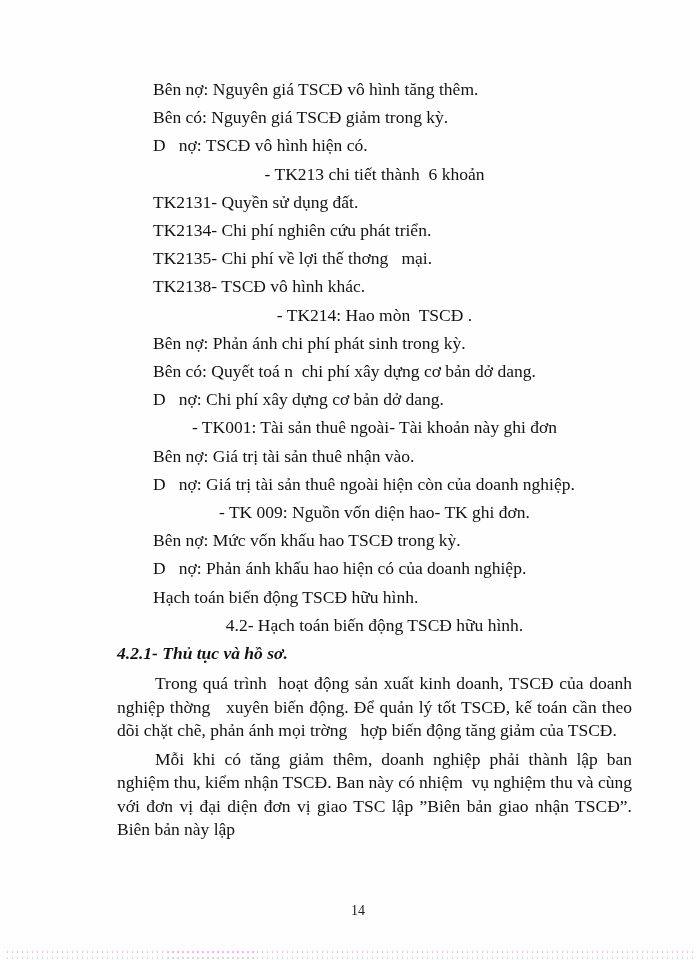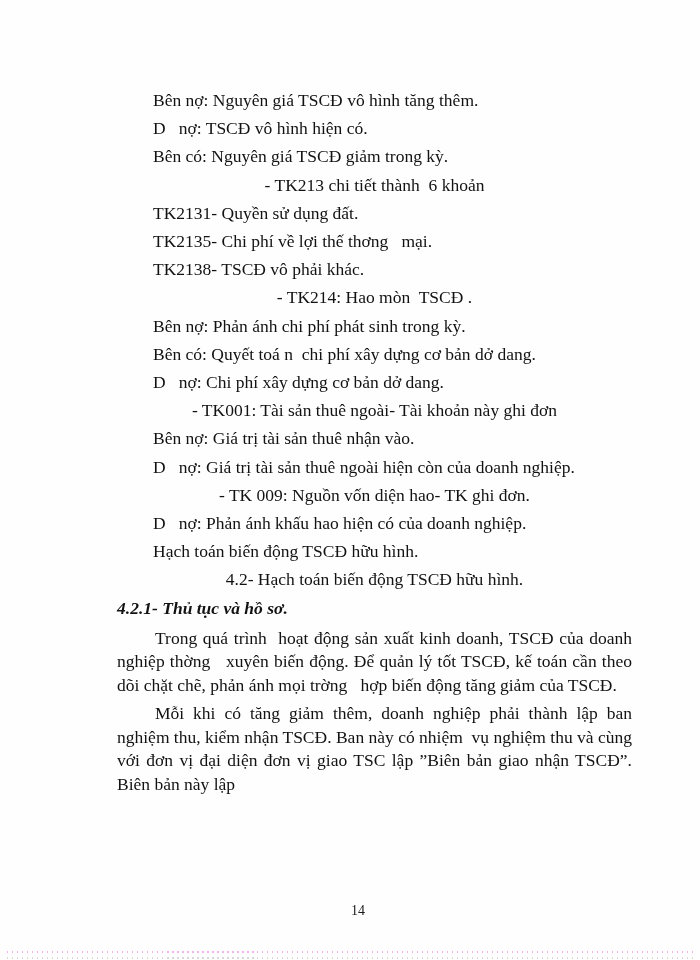--- a/index.html
+++ b/index.html
@@ -12,21 +12,21 @@
     width: 700px;
     height: 960px;
     background: #fefefe;
     overflow: hidden;
     font-family: "Liberation Serif", "DejaVu Serif", serif;
     color: #121212;
   }
   .text-block {
     position: absolute;
     left: 117px;
-    top: 86px;
+    top: 75px;
     width: 515px;
   }
   .line {
     font-size: 17.5px;
     line-height: 28.2px;
     white-space: pre-wrap;
   }
   .line.sub {
     padding-left: 36px;
   }
@@ -71,34 +71,36 @@
   }
 </style>
 </head>
 <body>
 
 <div class="doc-page">
 
   <div class="text-block">
 
   <div class="line sub">Bên nợ: Nguyên giá TSCĐ vô hình tăng thêm.</div>
+      <div class="line sub">Bên có: Nguyên giá TSCĐ giảm trong kỳ.</div>
       <div class="line sub">D   nợ: TSCĐ vô hình hiện có.</div>
-      <div class="line sub">Bên có: Nguyên giá TSCĐ giảm trong kỳ.</div>
       <div class="line top">- TK213 chi tiết thành  6 khoản</div>
       <div class="line sub">TK2131- Quyền sử dụng đất.</div>
+      <div class="line sub">TK2134- Chi phí nghiên cứu phát triển.</div>
       <div class="line sub">TK2135- Chi phí về lợi thế thơng   mại.</div>
-      <div class="line sub">TK2138- TSCĐ vô phải khác.</div>
+      <div class="line sub">TK2138- TSCĐ vô hình khác.</div>
       <div class="line top">- TK214: Hao mòn  TSCĐ .</div>
       <div class="line sub">Bên nợ: Phản ánh chi phí phát sinh trong kỳ.</div>
       <div class="line sub">Bên có: Quyết toá n  chi phí xây dựng cơ bản dở dang.</div>
       <div class="line sub">D   nợ: Chi phí xây dựng cơ bản dở dang.</div>
       <div class="line top">- TK001: Tài sản thuê ngoài- Tài khoản này ghi đơn</div>
       <div class="line sub">Bên nợ: Giá trị tài sản thuê nhận vào.</div>
       <div class="line sub">D   nợ: Giá trị tài sản thuê ngoài hiện còn của doanh nghiệp.</div>
       <div class="line top">- TK 009: Nguồn vốn diện hao- TK ghi đơn.</div>
+      <div class="line sub">Bên nợ: Mức vốn khấu hao TSCĐ trong kỳ.</div>
       <div class="line sub">D   nợ: Phản ánh khấu hao hiện có của doanh nghiệp.</div>
       <div class="line sub">Hạch toán biến động TSCĐ hữu hình.</div>
       <div class="line top">4.2- Hạch toán biến động TSCĐ hữu hình.</div>
       <div class="line heading">4.2.1- Thủ tục và hồ sơ.</div>
       <div class="para">Trong quá trình  hoạt động sản xuất kinh doanh, TSCĐ của doanh nghiệp thờng   xuyên biến động. Để quản lý tốt TSCĐ, kế toán cần theo dõi chặt chẽ, phản ánh mọi trờng   hợp biến động tăng giảm của TSCĐ.</div>
       <div class="para">Mỗi khi có tăng giảm thêm, doanh nghiệp phải thành lập ban nghiệm thu, kiểm nhận TSCĐ. Ban này có nhiệm  vụ nghiệm thu và cùng với đơn vị đại diện đơn vị giao TSC lập ”Biên bản giao nhận TSCĐ”. Biên bản này lập</div>
     </div>
 
   <div class="page-number">14</div>
 

